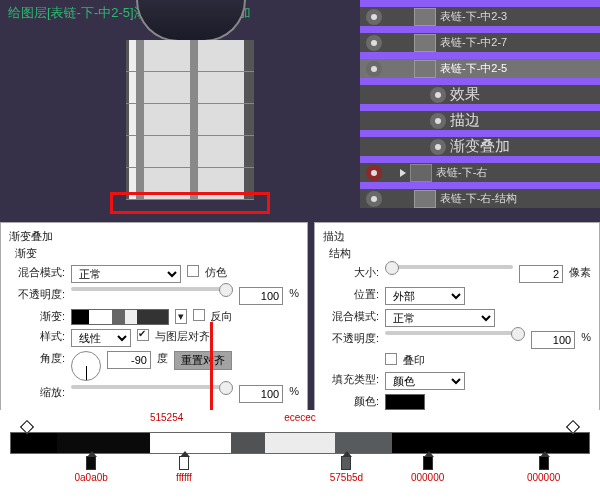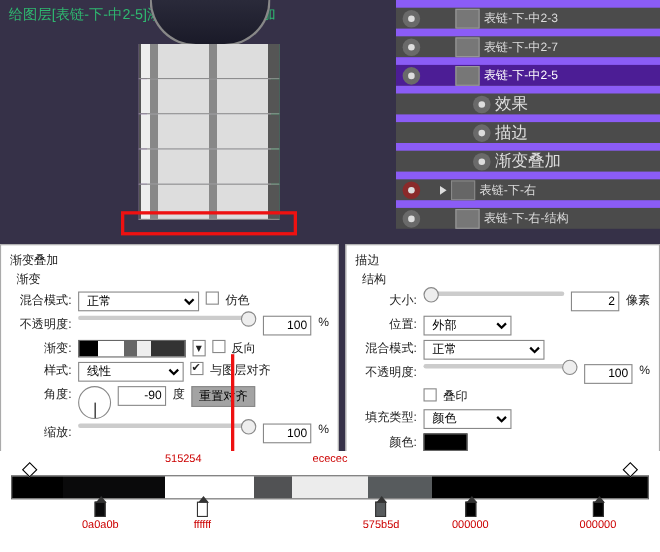--- a/index.html
+++ b/index.html
@@ -7,21 +7,21 @@
   .title{position:absolute;top:4px;left:8px;color:#2fb870;font-size:13px}
   
   .watch{position:absolute;left:108px;top:0;width:160px;height:210px}
   .watch .dial{position:absolute;top:0;left:28px;width:110px;height:42px;border-radius:0 0 60px 60px;background:linear-gradient(#2a2a3a,#1a1a28);border:2px solid #888;border-top:none}
   .watch .band{position:absolute;top:40px;left:18px;width:128px;height:160px;background:linear-gradient(90deg,#8f6fb0 0 6%,#c0c0c8 6% 94%,#4fbf7f 94%)}
   .watch .link{height:32px;border-bottom:1px solid #888;background:linear-gradient(90deg,#555 0 2%,#eee 2% 8%,#888 8% 14%,#ddd 14% 50%,#888 50% 56%,#ddd 56% 92%,#555 92% 100%)}
   .redbox{position:absolute;left:110px;top:192px;width:160px;height:22px;border:3px solid #e11}
   
   .layers{position:absolute;right:0;top:0;width:240px;height:208px;background:#4b4b4b;color:#ddd}
   .lrow{display:flex;align-items:center;height:26px;border-top:7px solid #8b5cf6;padding-left:6px;gap:4px}
-  .lrow.sel{background:#4c1d95;color:#fff}
+  .lrow.sel{background:#737373;color:#fff}
   .lrow.sub{padding-left:70px;font-size:15px}
   .eye{width:16px;height:16px;background:#6a6a6a;border-radius:50%;position:relative;flex:none}
   .eye::after{content:"";position:absolute;inset:5px;background:#ddd;border-radius:50%}
   .eye.hid{background:#8a2a2a}
   .sp{width:10px}
   .tri{width:0;height:0;border-top:4px solid transparent;border-bottom:4px solid transparent;border-left:6px solid #ddd}
   .thumb{width:22px;height:18px;background:#777;border:1px solid #999}
   .fold{width:22px;height:18px;background:#666;border:1px solid #888}
   
   .panel{position:absolute;background:#fff;border:1px solid #aaa;padding:6px 8px;color:#222}
@@ -137,21 +137,21 @@
   </div>
   <div class="row">
     <span class="lab">渐变:</span>
     <span class="gradprev"></span>
     <span style="border:1px solid #888;padding:0 2px">▾</span>
     <span class="chk"></span>
     <span>反向</span>
   </div>
   <div class="row">
     <span class="lab">样式:</span>
-    <select style="width:96px"><option>线性</option></select>
+    <select style="width:60px"><option>线性</option></select>
     <span class="chk on"></span>
     <span>与图层对齐</span>
   </div>
   <div class="row">
     <span class="lab">角度:</span>
     <span class="dial2"></span>
     <input class="num" type="text" value="-90" style="">
     <span>度</span>
     <button class="btn">重置对齐</button>
   </div>

